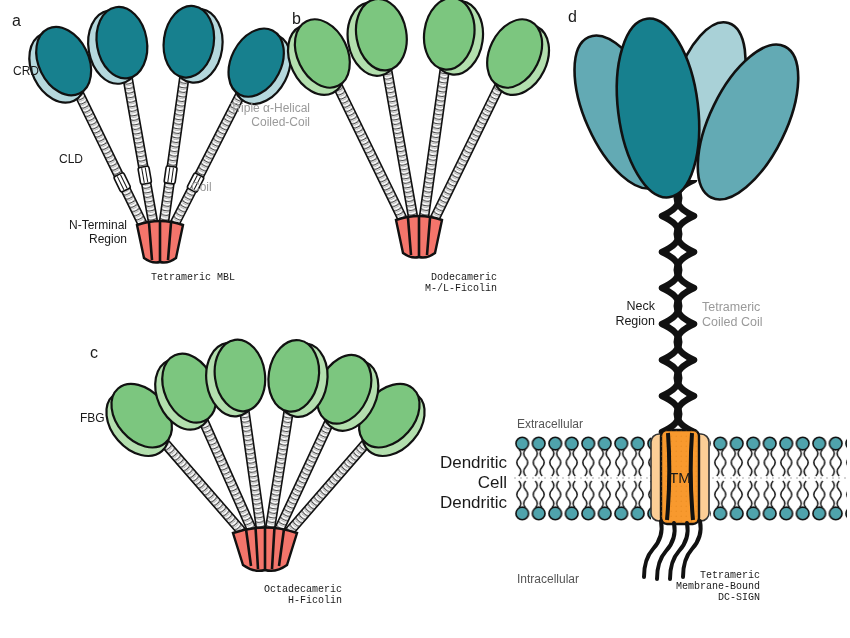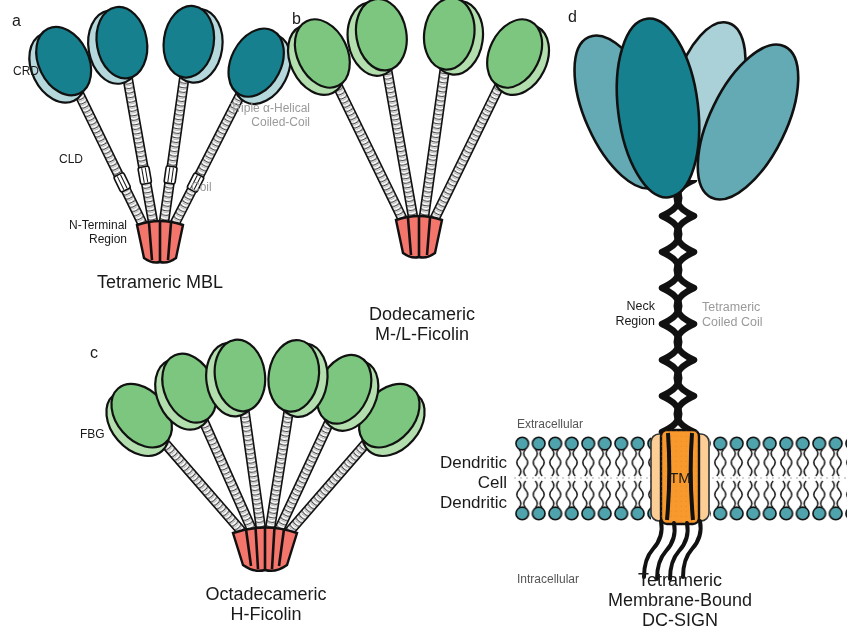--- a/index.html
+++ b/index.html
@@ -6,21 +6,21 @@
   .canvas{
     position:relative;width:850px;height:638px;background:#fff;overflow:hidden;
     font-family:"Liberation Sans", sans-serif;color:#1a1a1a;
   }
   .canvas svg{position:absolute;left:0;top:0;}
   .lbl{position:absolute;white-space:nowrap;line-height:1.18;}
   .letter{font-size:16px;color:#1a1a1a;}
   .small{font-size:12px;color:#1a1a1a;}
   .gray{color:#9a9a9a;}
   .dim{color:#555;}
-  .caption{font-size:18px;color:#1a1a1a;text-align:center;line-height:1.12;}
+  .caption{font-size:10px;color:#1a1a1a;text-align:right;line-height:1.12;font-family:Liberation Mono, monospace;}
   .center{text-align:right;}
   .right{text-align:right;}
 </style>
 </head>
 <body>
 
 <div class="canvas">
 
   <svg width="850" height="638" viewBox="0 0 850 638">
     <defs>
@@ -149,27 +149,27 @@
     <div>Coiled-Coil</div>
   </div>
   <div class="lbl small gray" style="left:191px;top:180px;">Coil</div>
   <div class="lbl small center" style="left:47px;top:218px;width:80px;">
     <div>N-Terminal</div>
     <div>Region</div>
   </div>
   <div class="lbl caption" style="left:85px;top:272px;width:150px;">Tetrameric MBL</div>
 
   <div class="lbl letter" style="left:292px;top:10px;">b</div>
-  <div class="lbl caption" style="left:347px;top:272px;width:150px;margin-top:32px;">
+  <div class="lbl caption" style="left:347px;top:272px;width:150px;">
     <div>Dodecameric</div>
     <div>M-/L-Ficolin</div>
   </div>
 
   <div class="lbl letter" style="left:90px;top:344px;">c</div>
-  <div class="lbl small" style="left:80px;top:411px;margin-top:16px;">FBG</div>
+  <div class="lbl small" style="left:80px;top:411px;">FBG</div>
   <div class="lbl caption" style="left:190px;top:584px;width:152px;">
     <div>Octadecameric</div>
     <div>H-Ficolin</div>
   </div>
 
   <div class="lbl letter" style="left:568px;top:8px;">d</div>
   <div class="lbl small right" style="left:595px;top:299px;width:60px;font-size:12.5px;">
     <div>Neck</div>
     <div>Region</div>
   </div>

